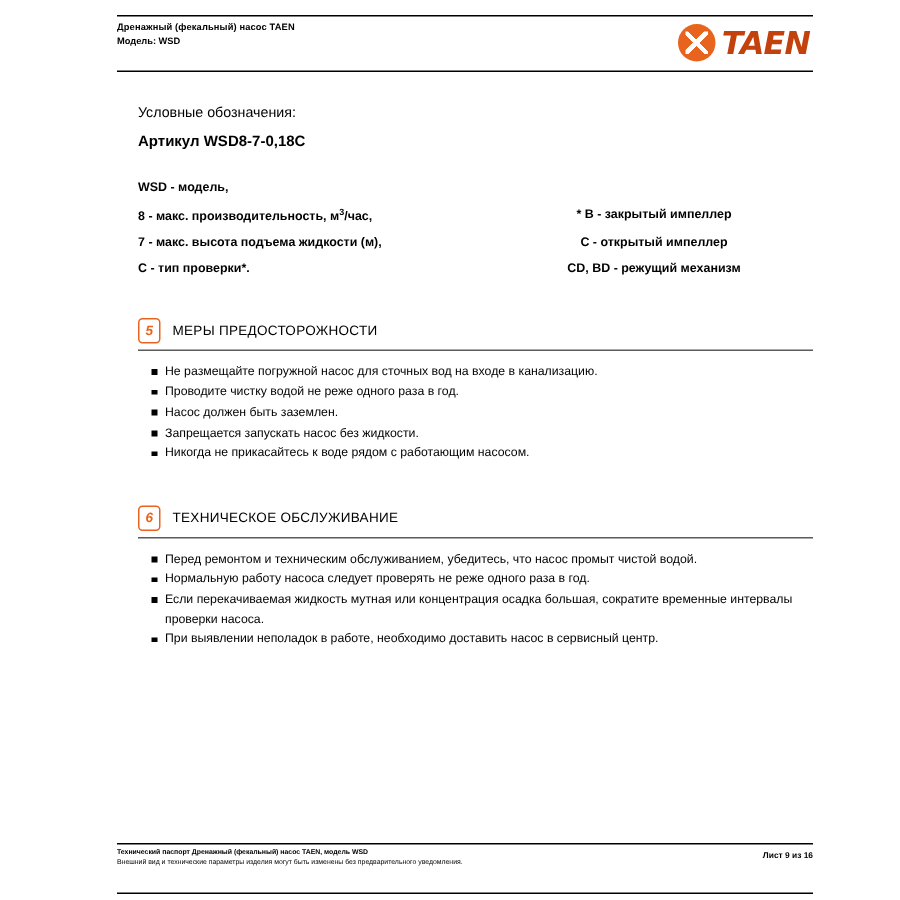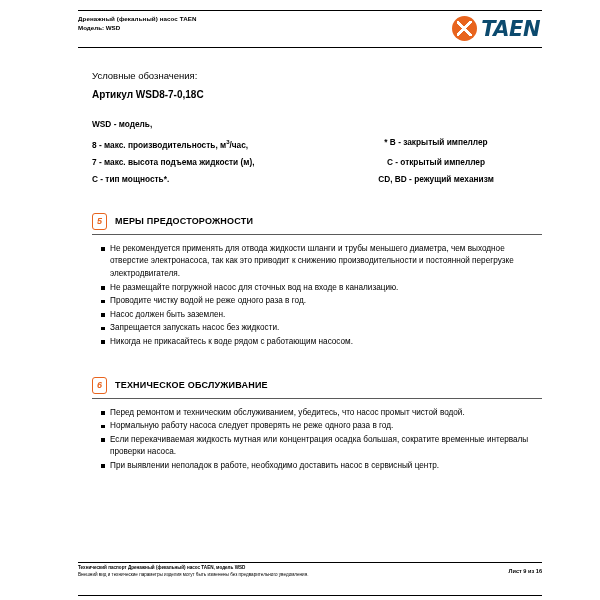--- a/index.html
+++ b/index.html
@@ -78,21 +78,21 @@
     width: 15px; height: 15px;
     background:
       linear-gradient(135deg, transparent 42%, #fff 42%, #fff 56%, transparent 56%),
       linear-gradient(45deg, transparent 42%, #fff 42%, #fff 56%, transparent 56%);
   }
   .logo-text {
     font-family: "DejaVu Sans", sans-serif;
     font-size: 21px;
     font-weight: bold;
     font-style: italic;
-    color: #0c4a6e;
+    color: #c2410c;
     letter-spacing: -0.5px;
   }
 
   
   .content {
     position: absolute;
     left: 92px;
     top: 70px;
     width: 450px;
   }
@@ -149,21 +149,21 @@
     font-size: 9px;
     font-weight: bold;
     font-style: italic;
     display: flex;
     align-items: center;
     justify-content: center;
     flex: 0 0 13px;
   }
   .section-title {
     font-size: 9px;
-    font-weight: bold;
+    font-weight: normal;
     letter-spacing: 0.2px;
   }
   ul.bullets {
     list-style: none;
     margin: 0;
     padding: 0;
   }
   ul.bullets li {
     position: relative;
     font-size: 8.2px;
@@ -243,32 +243,31 @@
       </div>
       <div class="spec-row">
         <div class="spec-left">8 - макс. производительность,  м<sup>3</sup>/час,</div>
         <div class="spec-right">* B - закрытый импеллер</div>
       </div>
       <div class="spec-row">
         <div class="spec-left">7 - макс. высота подъема жидкости (м),</div>
         <div class="spec-right">C - открытый импеллер</div>
       </div>
       <div class="spec-row">
-        <div class="spec-left">C - тип мощность*.</div>
+        <div class="spec-left">C - тип проверки*.</div>
         <div class="spec-right">CD, BD - режущий механизм</div>
       </div>
     </div>
 
     <div class="section sec5">
       <div class="section-head">
         <div class="section-num">5</div>
         <div class="section-title">МЕРЫ ПРЕДОСТОРОЖНОСТИ</div>
       </div>
       <ul class="bullets">
-        <li>Не рекомендуется применять для отвода жидкости шланги и трубы меньшего диаметра, чем выходное отверстие электронасоса, так как это приводит к снижению производительности и постоянной перегрузке электродвигателя.</li>
         <li>Не размещайте погружной насос для сточных вод на входе в канализацию.</li>
         <li>Проводите чистку водой не реже одного раза в год.</li>
         <li>Насос должен быть заземлен.</li>
         <li>Запрещается запускать насос без жидкости.</li>
         <li>Никогда не прикасайтесь к воде рядом с работающим насосом.</li>
       </ul>
     </div>
 
     <div class="section sec6">
       <div class="section-head">

